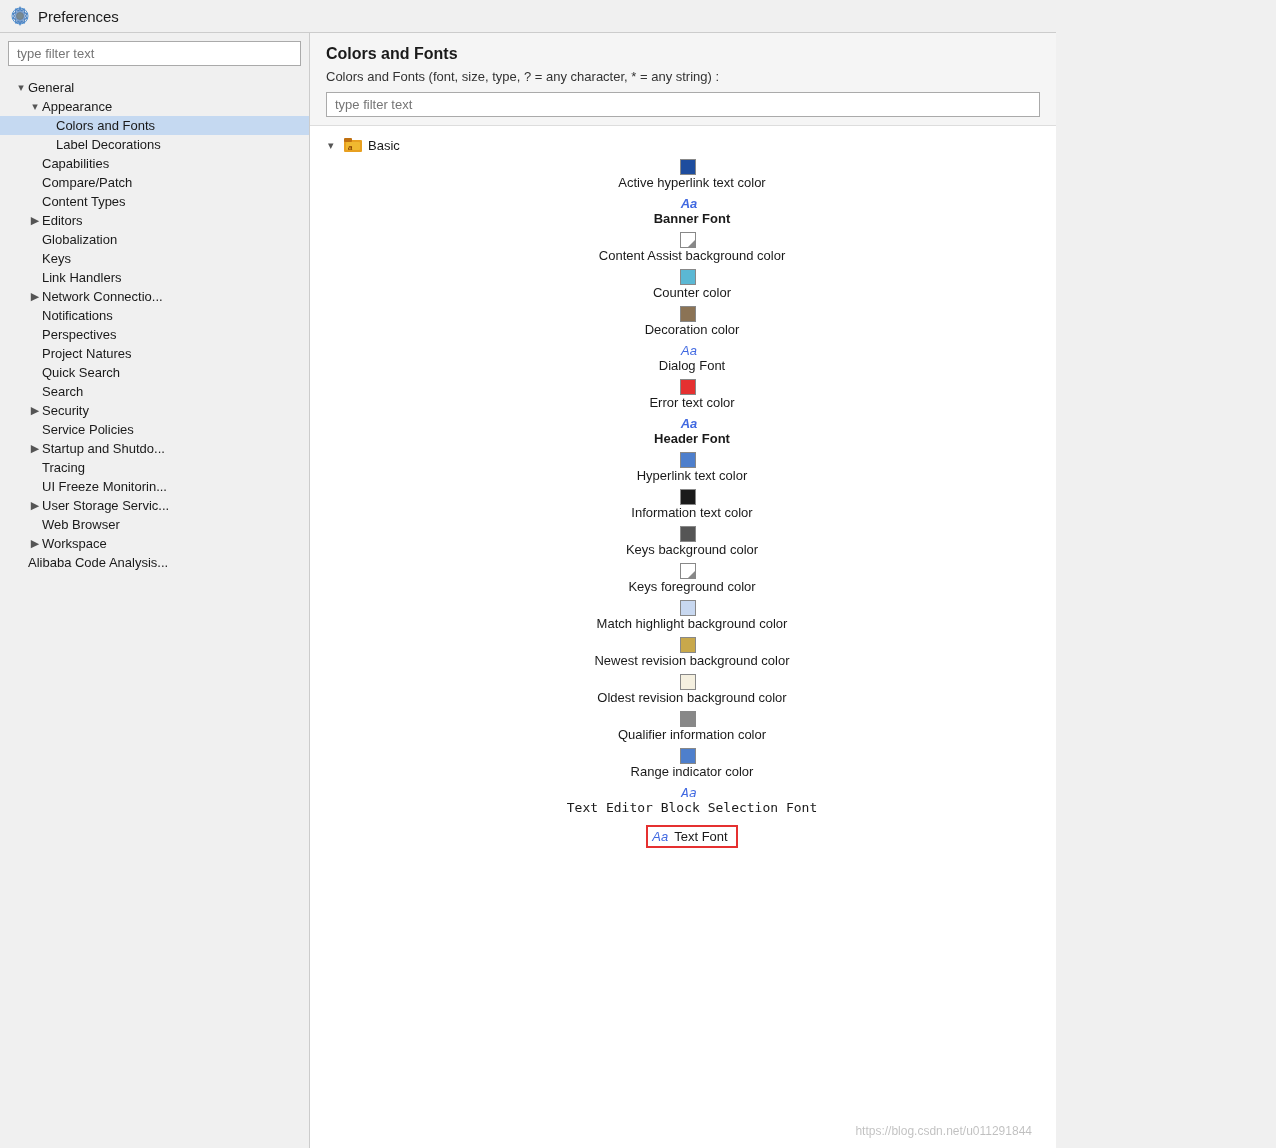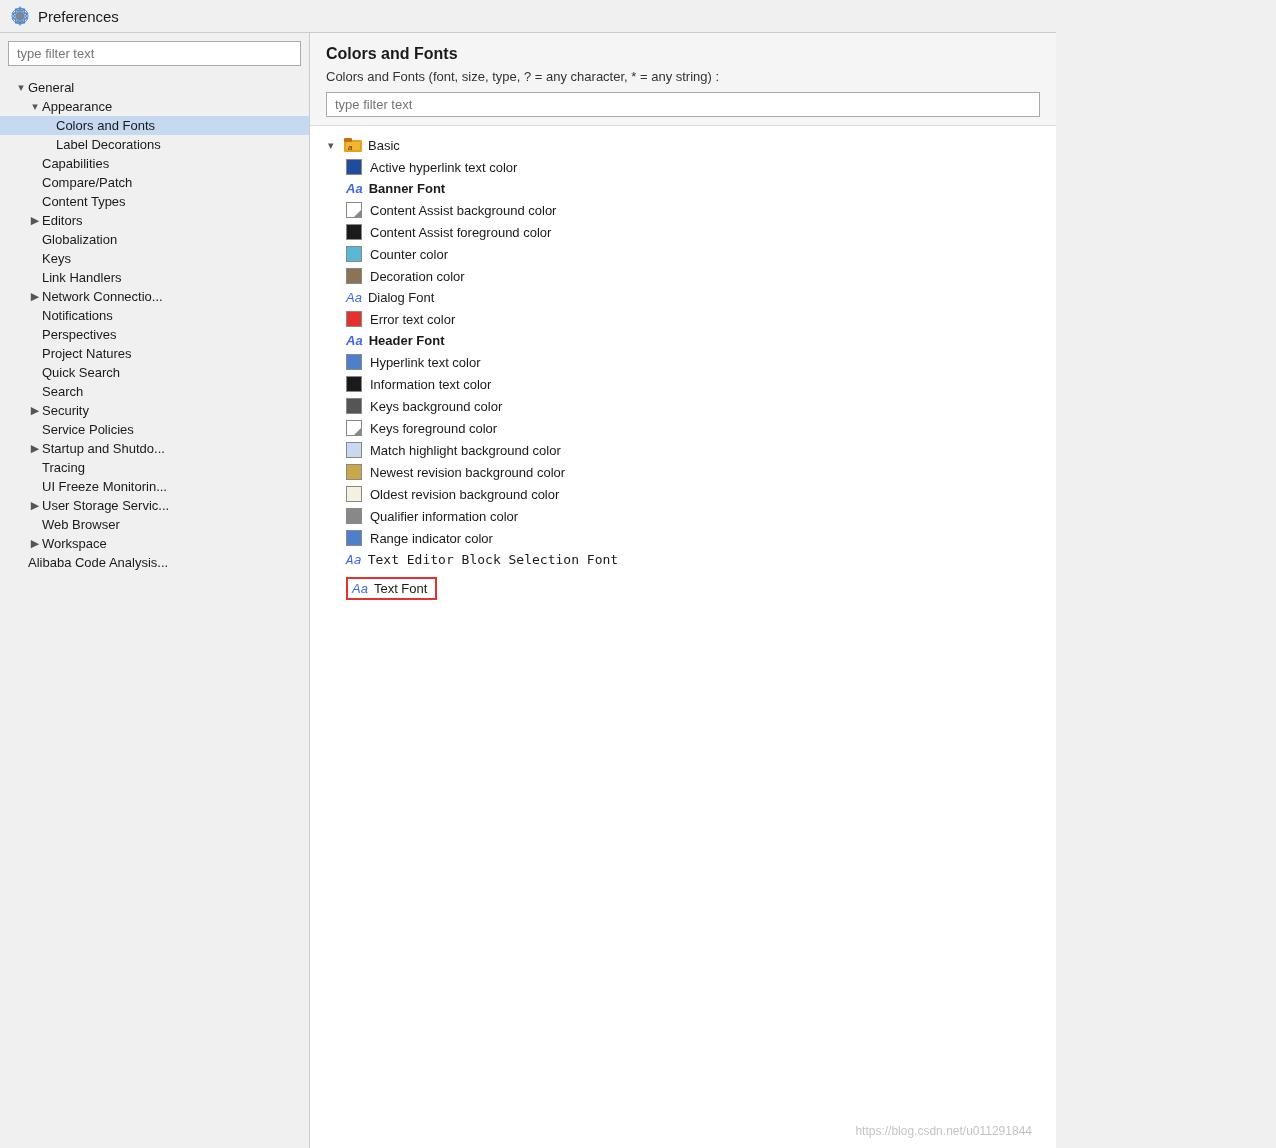--- a/index.html
+++ b/index.html
@@ -162,21 +162,21 @@
     .font-indicator.bold-item {
       font-weight: 700;
     }
     .section-chevron {
       width: 14px;
       display: inline-block;
       font-size: 11px;
       color: #555;
       margin-right: 2px;
     }
-    .item-indent-1 { padding-left: 20px; }
+    .item-indent-1 { padding-left: 20px; flex-direction: column; }
     .watermark {
       position: absolute;
       bottom: 10px;
       right: 24px;
       font-size: 12px;
       color: rgba(0,0,0,0.25);
       pointer-events: none;
     }
     .right-panel-wrapper {
       position: relative;
@@ -371,24 +371,20 @@
           <span style="font-weight:700;">Banner Font</span>
         </div>
 
         <div class="color-tree-item item-indent-1">
           <span style="display:inline-block;width:16px;height:16px;border:1px solid #888;background:#fff;margin-right:8px;position:relative;flex-shrink:0;">
             <span style="position:absolute;bottom:0;right:0;width:0;height:0;border-left:7px solid transparent;border-bottom:7px solid #888;"></span>
           </span>
           <span>Content Assist background color</span>
         </div>
 
-        <div class="color-tree-item item-indent-1">
-          <span class="color-swatch" style="background-color:#1a1a1a;"></span>
-          <span>Content Assist foreground color</span>
-        </div>
 
         <div class="color-tree-item item-indent-1">
           <span class="color-swatch" style="background-color:#5bb8d4;"></span>
           <span>Counter color</span>
         </div>
 
         <div class="color-tree-item item-indent-1">
           <span class="color-swatch" style="background-color:#8b7355;"></span>
           <span>Decoration color</span>
         </div>

